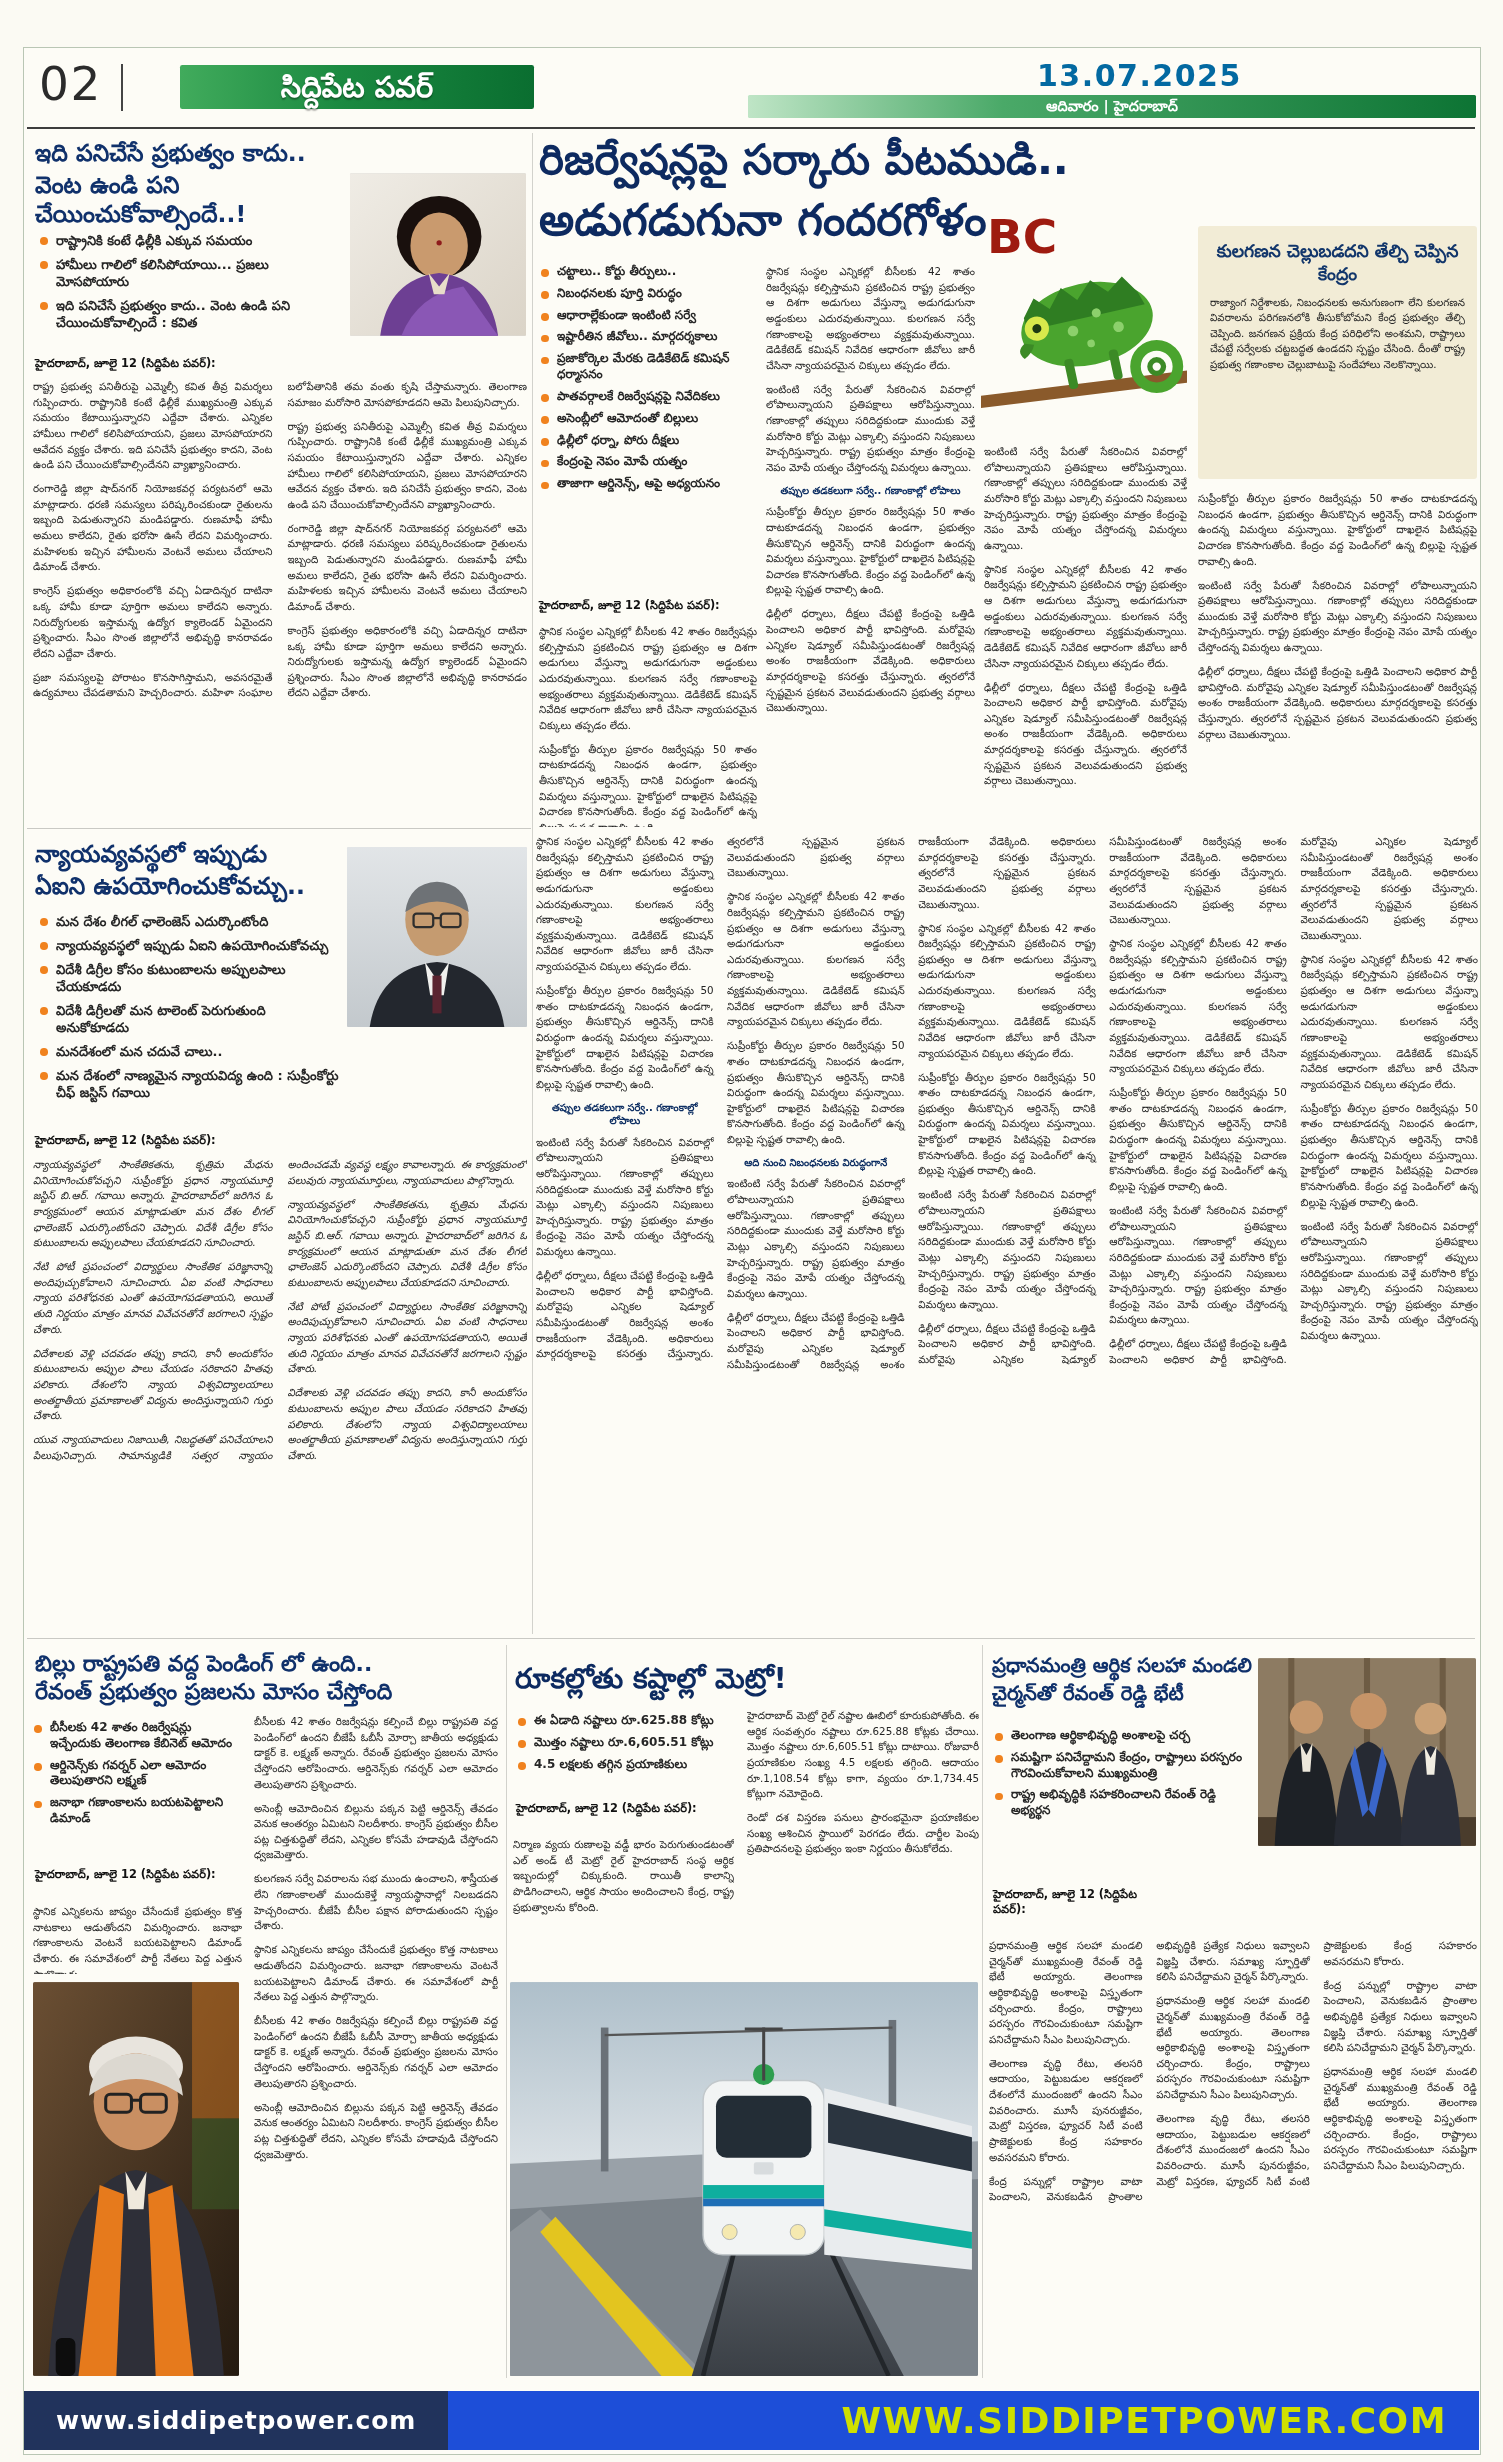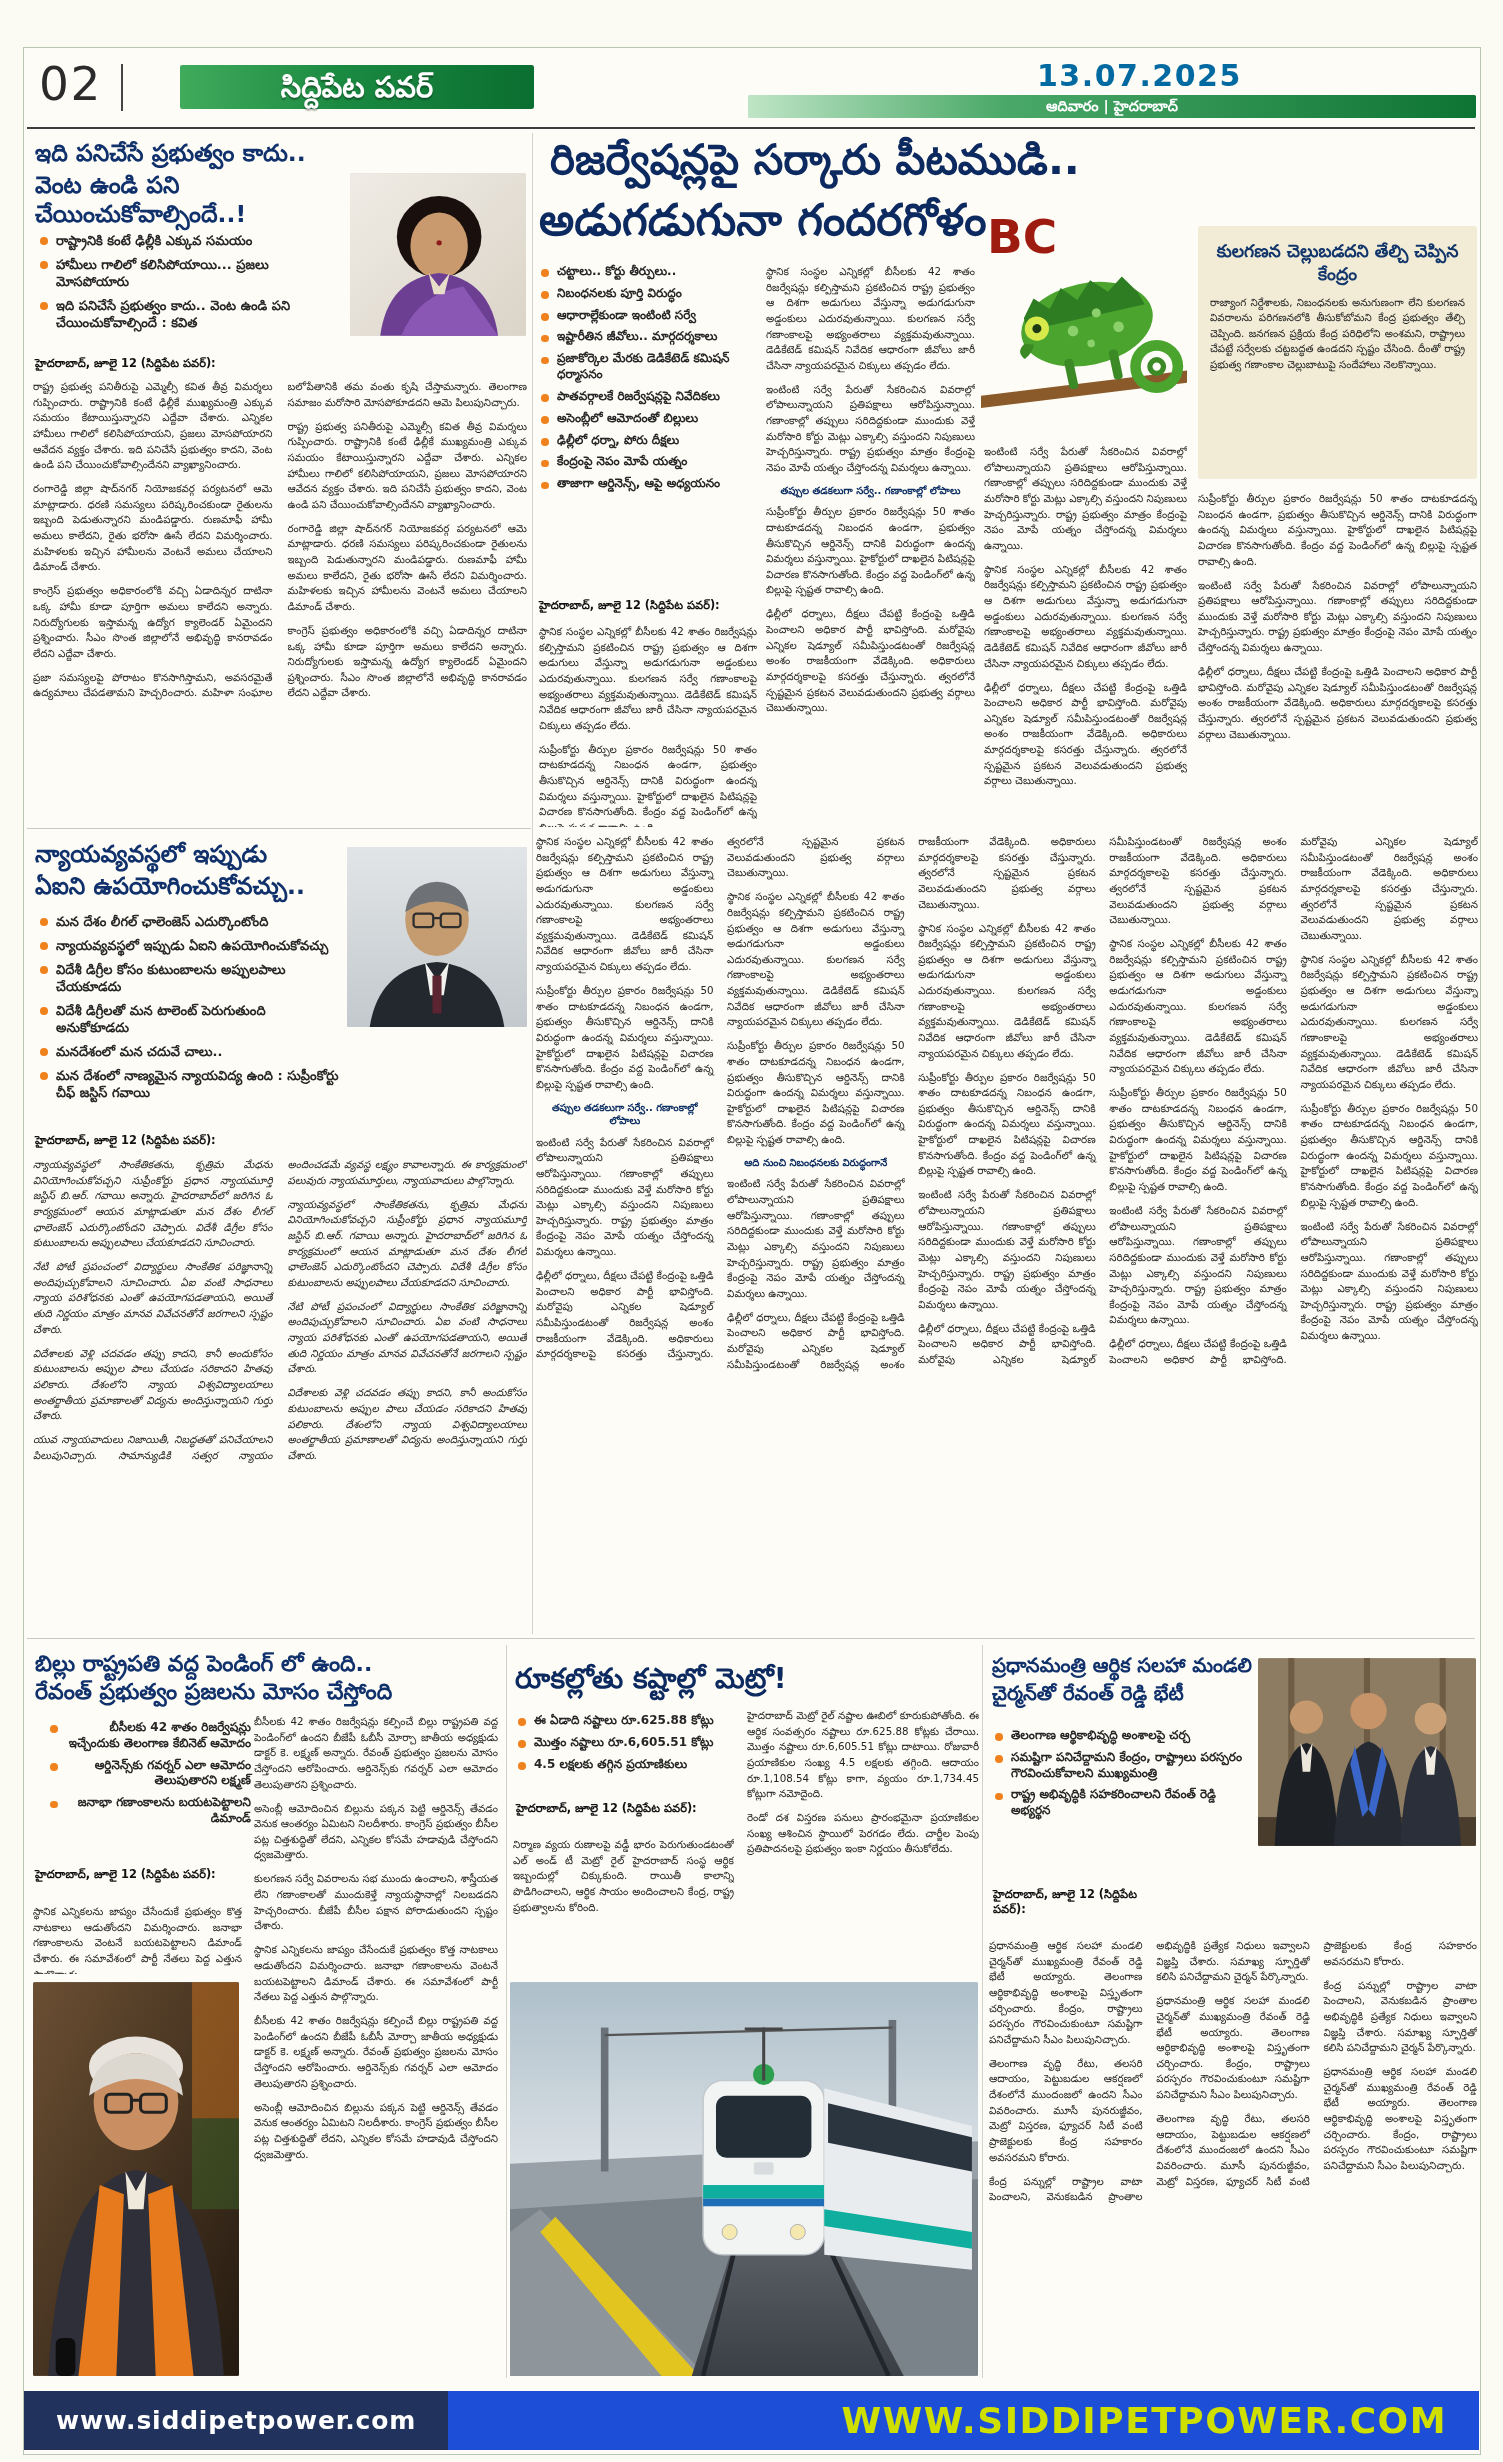--- a/index.html
+++ b/index.html
@@ -110,21 +110,21 @@
 <div class="abs body-text cols2" style="left:33px;top:379px;width:494px;height:441px;">
   <p>రాష్ట్ర ప్రభుత్వ పనితీరుపై ఎమ్మెల్సీ కవిత తీవ్ర విమర్శలు గుప్పించారు. రాష్ట్రానికి కంటే ఢిల్లీకే ముఖ్యమంత్రి ఎక్కువ సమయం కేటాయిస్తున్నారని ఎద్దేవా చేశారు. ఎన్నికల హామీలు గాలిలో కలిసిపోయాయని, ప్రజలు మోసపోయారని ఆవేదన వ్యక్తం చేశారు. ఇది పనిచేసే ప్రభుత్వం కాదని, వెంట ఉండి పని చేయించుకోవాల్సిందేనని వ్యాఖ్యానించారు.</p>
   <p>రంగారెడ్డి జిల్లా షాద్‌నగర్ నియోజకవర్గ పర్యటనలో ఆమె మాట్లాడారు. ధరణి సమస్యలు పరిష్కరించకుండా రైతులను ఇబ్బంది పెడుతున్నారని మండిపడ్డారు. రుణమాఫీ హామీ అమలు కాలేదని, రైతు భరోసా ఊసే లేదని విమర్శించారు. మహిళలకు ఇచ్చిన హామీలను వెంటనే అమలు చేయాలని డిమాండ్ చేశారు.</p>
   <p>కాంగ్రెస్ ప్రభుత్వం అధికారంలోకి వచ్చి ఏడాదిన్నర దాటినా ఒక్క హామీ కూడా పూర్తిగా అమలు కాలేదని అన్నారు. నిరుద్యోగులకు ఇస్తామన్న ఉద్యోగ క్యాలెండర్ ఏమైందని ప్రశ్నించారు. సీఎం సొంత జిల్లాలోనే అభివృద్ధి కానరావడం లేదని ఎద్దేవా చేశారు.</p>
   <p>ప్రజా సమస్యలపై పోరాటం కొనసాగిస్తామని, అవసరమైతే ఉద్యమాలు చేపడతామని హెచ్చరించారు. మహిళా సంఘాల బలోపేతానికి తమ వంతు కృషి చేస్తామన్నారు. తెలంగాణ సమాజం మరోసారి మోసపోకూడదని ఆమె పిలుపునిచ్చారు.</p>
   <p>రాష్ట్ర ప్రభుత్వ పనితీరుపై ఎమ్మెల్సీ కవిత తీవ్ర విమర్శలు గుప్పించారు. రాష్ట్రానికి కంటే ఢిల్లీకే ముఖ్యమంత్రి ఎక్కువ సమయం కేటాయిస్తున్నారని ఎద్దేవా చేశారు. ఎన్నికల హామీలు గాలిలో కలిసిపోయాయని, ప్రజలు మోసపోయారని ఆవేదన వ్యక్తం చేశారు. ఇది పనిచేసే ప్రభుత్వం కాదని, వెంట ఉండి పని చేయించుకోవాల్సిందేనని వ్యాఖ్యానించారు.</p>
   <p>రంగారెడ్డి జిల్లా షాద్‌నగర్ నియోజకవర్గ పర్యటనలో ఆమె మాట్లాడారు. ధరణి సమస్యలు పరిష్కరించకుండా రైతులను ఇబ్బంది పెడుతున్నారని మండిపడ్డారు. రుణమాఫీ హామీ అమలు కాలేదని, రైతు భరోసా ఊసే లేదని విమర్శించారు. మహిళలకు ఇచ్చిన హామీలను వెంటనే అమలు చేయాలని డిమాండ్ చేశారు.</p>
   <p>కాంగ్రెస్ ప్రభుత్వం అధికారంలోకి వచ్చి ఏడాదిన్నర దాటినా ఒక్క హామీ కూడా పూర్తిగా అమలు కాలేదని అన్నారు. నిరుద్యోగులకు ఇస్తామన్న ఉద్యోగ క్యాలెండర్ ఏమైందని ప్రశ్నించారు. సీఎం సొంత జిల్లాలోనే అభివృద్ధి కానరావడం లేదని ఎద్దేవా చేశారు.</p>
 </div>
 
-<div class="abs headline-xl" style="left:550px;top:136px;width:681px;font-size:42px;">రిజర్వేషన్లపై సర్కారు పీటముడి..</div>
+<div class="abs headline-xl" style="left:539px;top:136px;width:681px;font-size:42px;">రిజర్వేషన్లపై సర్కారు పీటముడి..</div>
 <div class="abs headline-xl" style="left:539px;top:195px;width:500px;font-size:44px;">అడుగడుగునా గందరగోళం</div>
 
 <div class="abs" style="left:981px;top:203px;width:206px;height:232px;">
   <svg viewBox="0 0 272 306">
     <text x="8" y="66" class="bc-letters">BC</text>
     <rect x="-10" y="238" width="300" height="16" rx="7" fill="#8a5a2b" transform="rotate(-7 136 246)"></rect>
     <g transform="rotate(-12 140 160)">
       <ellipse cx="140" cy="160" rx="88" ry="54" fill="#4aa42e"></ellipse>
       <path d="M60 135 L78 112 L96 130 L116 106 L134 126 L156 104 L176 124 L198 108 L214 132 L220 150 L62 152 Z" fill="#2f7d22"></path>
       <circle cx="74" cy="152" r="16" fill="#d8e94c"></circle>
@@ -249,21 +249,21 @@
   <p>విదేశాలకు వెళ్లి చదవడం తప్పు కాదని, కానీ అందుకోసం కుటుంబాలను అప్పుల పాలు చేయడం సరికాదని హితవు పలికారు. దేశంలోని న్యాయ విశ్వవిద్యాలయాలు అంతర్జాతీయ ప్రమాణాలతో విద్యను అందిస్తున్నాయని గుర్తు చేశారు.</p>
   <p>యువ న్యాయవాదులు నిజాయితీ, నిబద్ధతతో పనిచేయాలని పిలుపునిచ్చారు. సామాన్యుడికి సత్వర న్యాయం అందించడమే వ్యవస్థ లక్ష్యం కావాలన్నారు. ఈ కార్యక్రమంలో పలువురు న్యాయమూర్తులు, న్యాయవాదులు పాల్గొన్నారు.</p>
   <p>న్యాయవ్యవస్థలో సాంకేతికతను, కృత్రిమ మేధను వినియోగించుకోవచ్చని సుప్రీంకోర్టు ప్రధాన న్యాయమూర్తి జస్టిస్ బి.ఆర్. గవాయి అన్నారు. హైదరాబాద్‌లో జరిగిన ఓ కార్యక్రమంలో ఆయన మాట్లాడుతూ మన దేశం లీగల్ ఛాలెంజెస్ ఎదుర్కొంటోందని చెప్పారు. విదేశీ డిగ్రీల కోసం కుటుంబాలను అప్పులపాలు చేయకూడదని సూచించారు.</p>
   <p>నేటి పోటీ ప్రపంచంలో విద్యార్థులు సాంకేతిక పరిజ్ఞానాన్ని అందిపుచ్చుకోవాలని సూచించారు. ఏఐ వంటి సాధనాలు న్యాయ పరిశోధనకు ఎంతో ఉపయోగపడతాయని, అయితే తుది నిర్ణయం మాత్రం మానవ వివేచనతోనే జరగాలని స్పష్టం చేశారు.</p>
   <p>విదేశాలకు వెళ్లి చదవడం తప్పు కాదని, కానీ అందుకోసం కుటుంబాలను అప్పుల పాలు చేయడం సరికాదని హితవు పలికారు. దేశంలోని న్యాయ విశ్వవిద్యాలయాలు అంతర్జాతీయ ప్రమాణాలతో విద్యను అందిస్తున్నాయని గుర్తు చేశారు.</p>
 </div>
 
 <div class="abs headline" style="left:35px;top:1651px;width:463px;font-size:22px;">బిల్లు రాష్ట్రపతి వద్ద పెండింగ్ లో ఉంది..</div>
 <div class="abs headline" style="left:35px;top:1679px;width:463px;font-size:22px;">రేవంత్ ప్రభుత్వం ప్రజలను మోసం చేస్తోంది</div>
 
-<ul class="abs bullets small" style="left:48px;top:1720px;width:203px;text-align:right;">
+<ul class="abs bullets small" style="left:32px;top:1720px;width:203px;">
   <li>బీసీలకు 42 శాతం రిజర్వేషన్లు ఇచ్చేందుకు తెలంగాణ కేబినెట్ ఆమోదం</li>
   <li>ఆర్డినెన్స్‌కు గవర్నర్ ఎలా ఆమోదం తెలుపుతారని లక్ష్మణ్</li>
   <li>జనాభా గణాంకాలను బయటపెట్టాలని డిమాండ్</li>
 </ul>
 <div class="abs dateline" style="left:35px;top:1867px;width:204px;">హైదరాబాద్, జూలై 12 (సిద్దిపేట పవర్):</div>
 <div class="abs body-text" style="left:33px;top:1904px;width:209px;height:70px;">
   <p>స్థానిక ఎన్నికలను జాప్యం చేసేందుకే ప్రభుత్వం కొత్త నాటకాలు ఆడుతోందని విమర్శించారు. జనాభా గణాంకాలను వెంటనే బయటపెట్టాలని డిమాండ్ చేశారు. ఈ సమావేశంలో పార్టీ నేతలు పెద్ద ఎత్తున పాల్గొన్నారు.</p>
 </div>
 
 <div class="abs photo" style="left:33px;top:1982px;width:206px;height:394px;">

